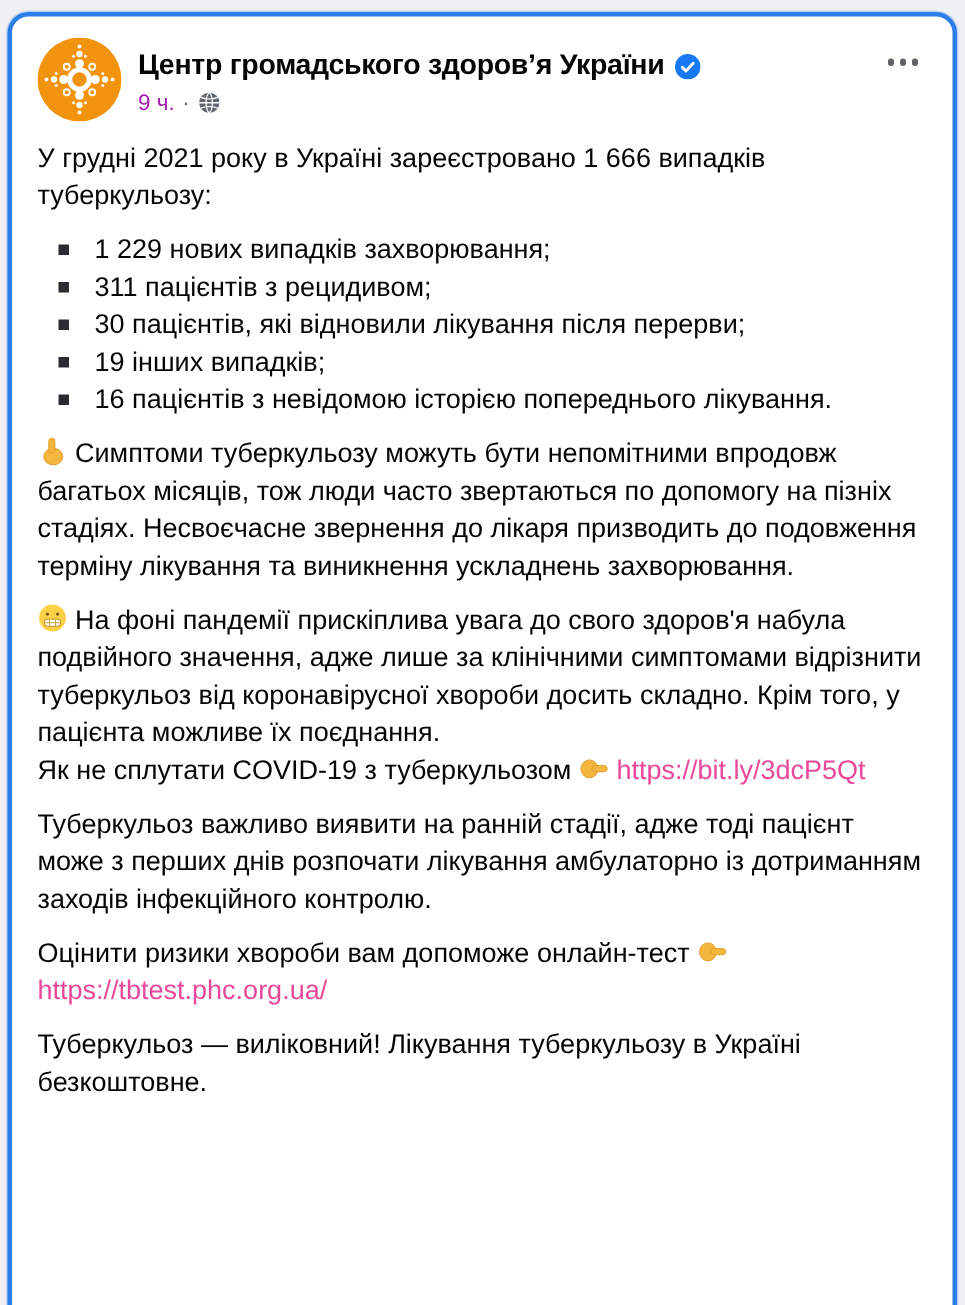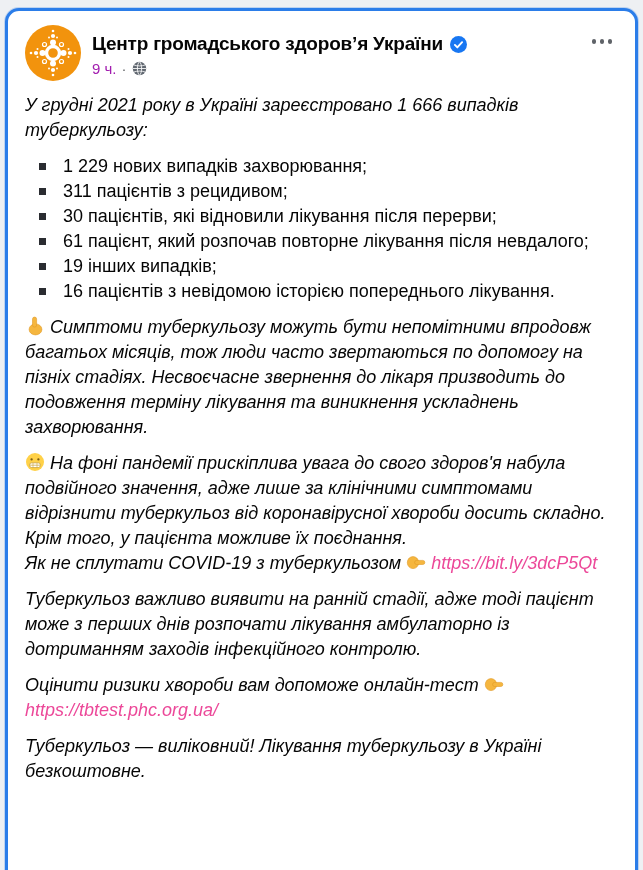--- a/index.html
+++ b/index.html
@@ -62,21 +62,21 @@
   }
   .more-btn i {
     width: 4.5px; height: 4.5px; border-radius: 50%;
     background: #5f6368; display: block;
   }
   .post-body {
     font-size: 18px;
     line-height: 25px;
     color: #050505;
   }
-  .post-body p { margin: 0 0 11px 0; font-style: italic; }
+  .post-body p { margin: 0 0 11px 0; }
   .post-body ul {
     list-style: none;
     margin: 0 0 11px 0;
     padding: 0 0 0 14px;
   }
   .post-body li {
     position: relative;
     padding-left: 24px;
   }
   .post-body li::before {
@@ -165,21 +165,20 @@
   </header>
 
   <div class="post-body">
 
     <p>У грудні 2021 року в Україні зареєстровано 1&nbsp;666 випадків туберкульозу:</p>
 
     <ul>
       <li>1&nbsp;229 нових випадків захворювання;</li>
       <li>311 пацієнтів з рецидивом;</li>
       <li>30 пацієнтів, які відновили лікування після перерви;</li>
-      <li>61 пацієнт, який розпочав повторне лікування після невдалого;</li>
       <li>19 інших випадків;</li>
       <li>16 пацієнтів з невідомою історією попереднього лікування.</li>
     </ul>
 
 
     <p><span class="emoji"><svg viewBox="0 0 20 20">
             <ellipse cx="10.5" cy="13.4" rx="6.4" ry="5.5" fill="#f5b63f" stroke="#e09a28" stroke-width="0.6"></ellipse>
             <rect x="7.5" y="1.1" width="4.1" height="10" rx="2" fill="#f5b63f" stroke="#e09a28" stroke-width="0.6"></rect>
           </svg></span> <span>Симптоми туберкульозу можуть бути непомітними впродовж багатьох місяців, тож люди часто звертаються по допомогу на пізніх стадіях. Несвоєчасне звернення до лікаря призводить до подовження терміну лікування та виникнення ускладнень захворювання.</span></p>
 

